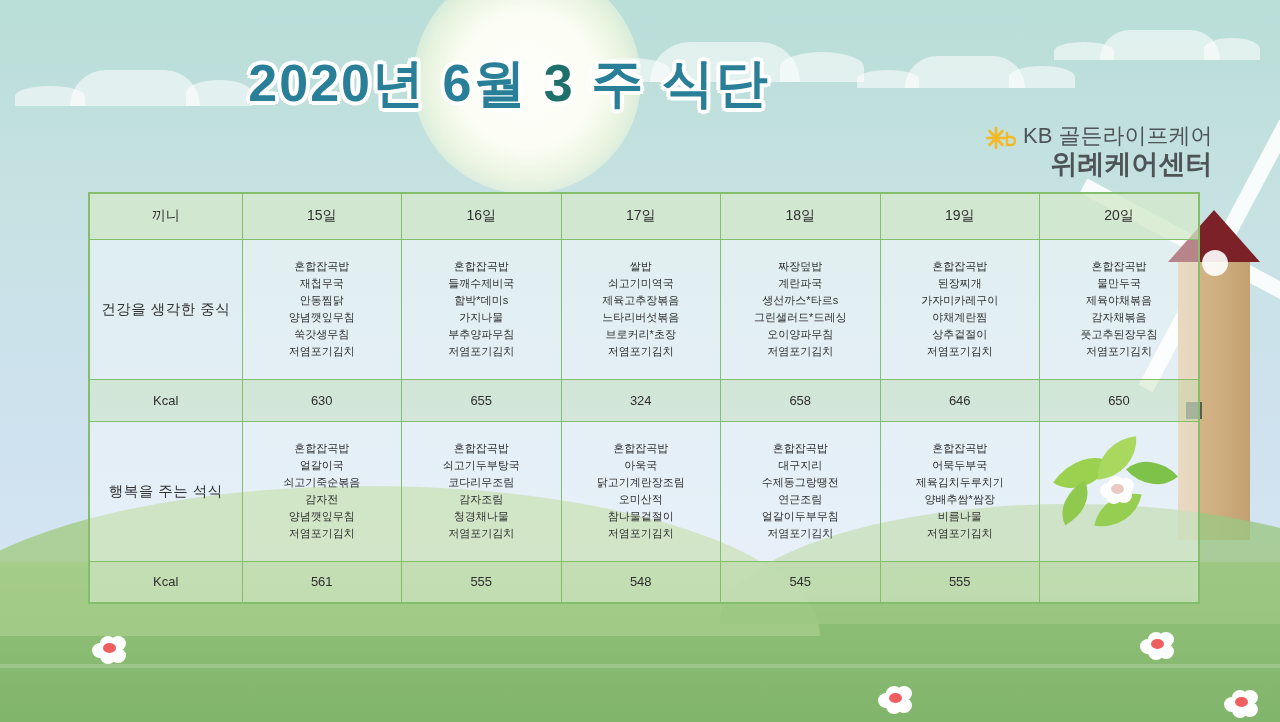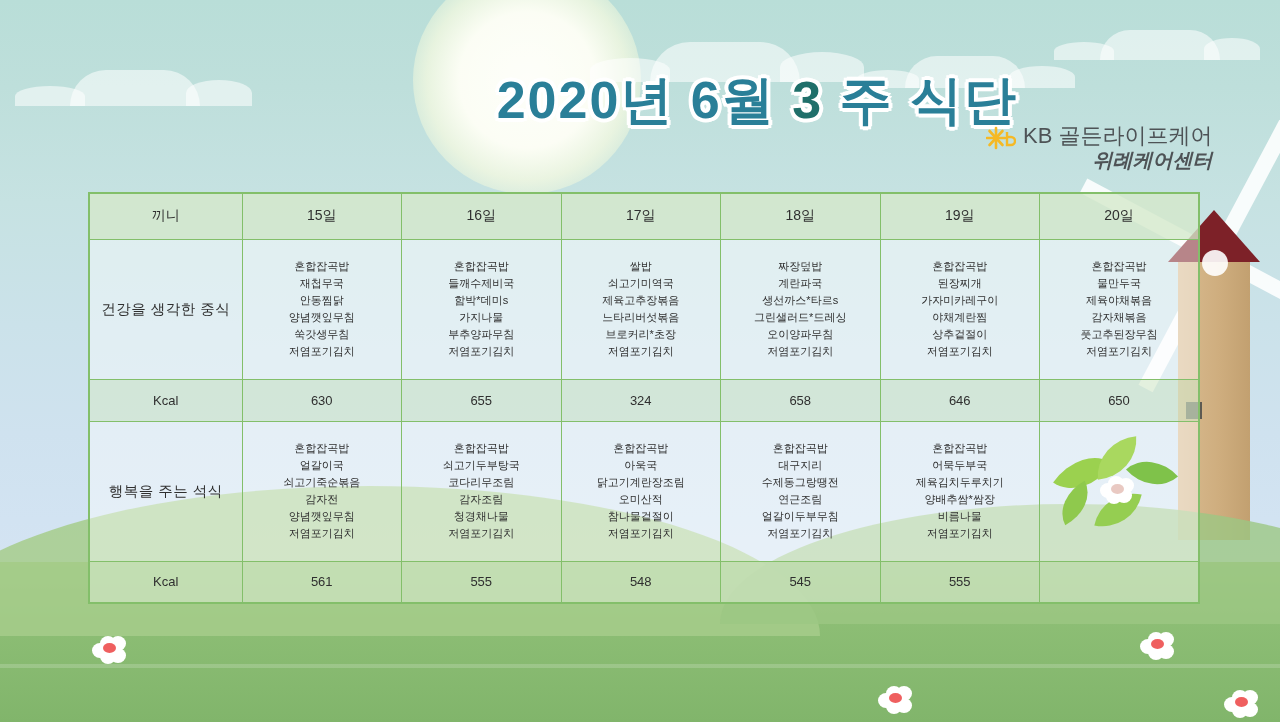--- a/index.html
+++ b/index.html
@@ -147,23 +147,23 @@
   .flower .p5 { left: 8px;  top: 13px; }
   .flower .c  {
     position: absolute; left: 11px; top: 7px;
     width: 13px; height: 10px; border-radius: 50%;
     background: #ef5f5f;
   }
 
   
   .title {
     position: absolute;
-    left: 0; top: 66px;
+    left: 0; top: 49px;
     width: 1018px;
-    text-align: right;
+    text-align: center;
     font-size: 52px;
     font-weight: bold;
     letter-spacing: 2px;
     color: #2a7f98;
     text-shadow:
       -3px -3px 0 #ffffff,  3px -3px 0 #ffffff,
       -3px  3px 0 #ffffff,  3px  3px 0 #ffffff,
       -4px  0   0 #ffffff,  4px  0   0 #ffffff,
        0   -4px 0 #ffffff,  0    4px 0 #ffffff;
     white-space: pre;
@@ -177,22 +177,22 @@
     display: flex; align-items: flex-start; gap: 7px;
   }
   .logo-mark {
     position: relative; width: 30px; height: 26px; margin-top: 2px;
   }
   .logo-text { line-height: 1.12; }
   .logo-line1 {
     font-size: 22px; color: #4e5356; font-weight: 500; white-space: nowrap;
   }
   .logo-line2 {
-    font-size: 20px; color: #4e5356; font-weight: bold;
-    text-align: right; white-space: nowrap; font-style: italic;
+    font-size: 27px; color: #4e5356; font-weight: bold;
+    text-align: right; white-space: nowrap;
   }
 
   
   .table-wrap {
     position: absolute;
     left: 88px; top: 192px;
     width: 1046px;
   }
   table.menu {
     width: 1110px;

